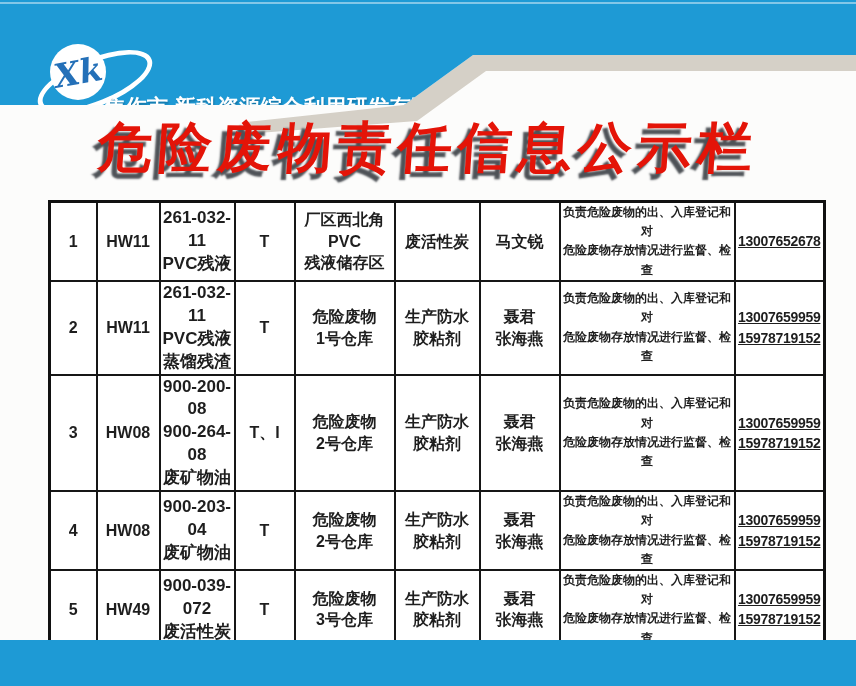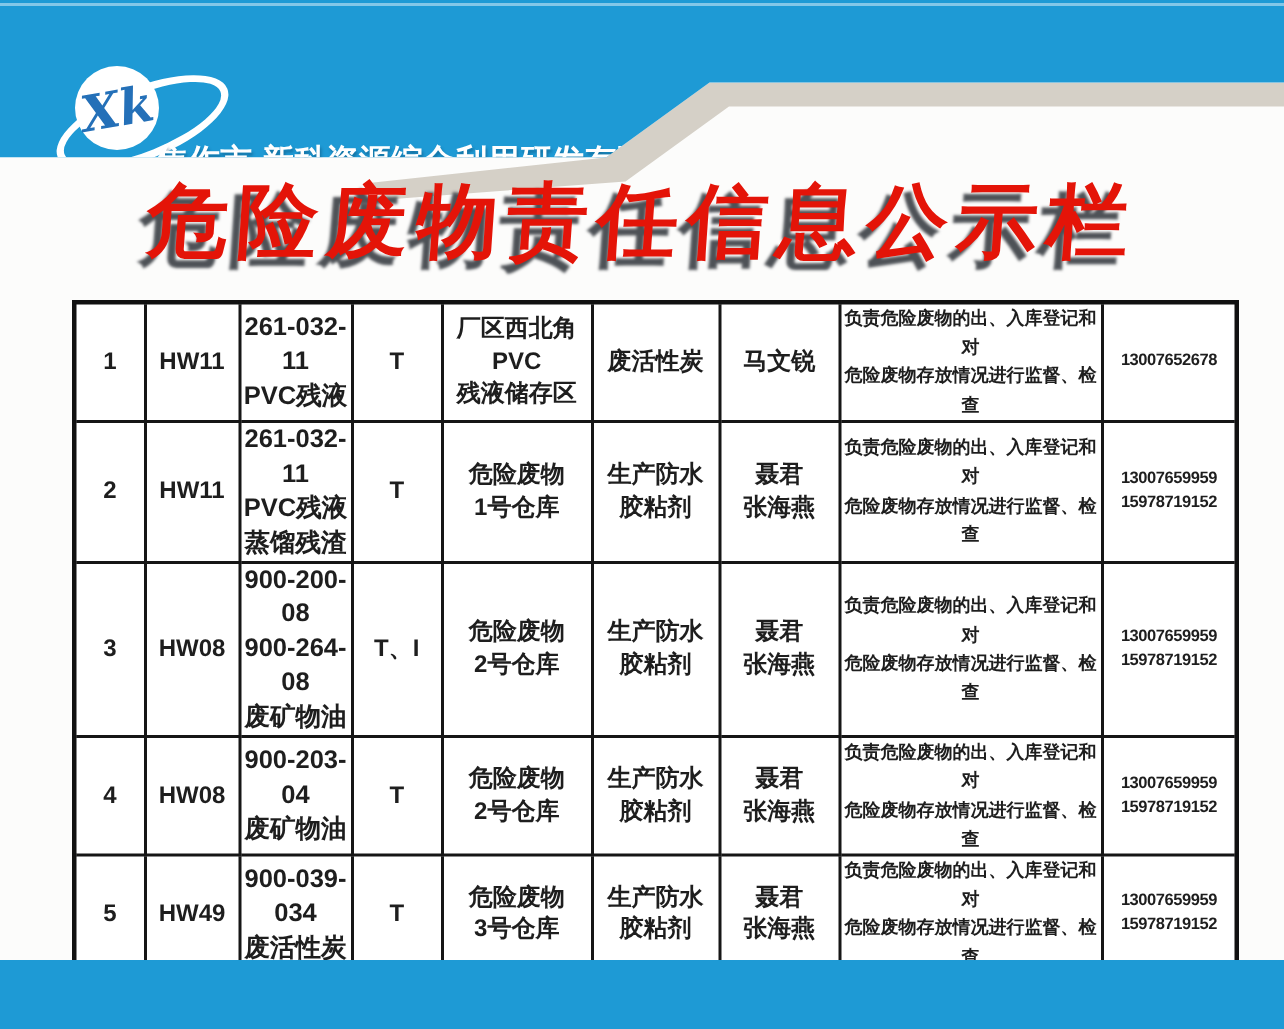--- a/index.html
+++ b/index.html
@@ -55,21 +55,21 @@
     border-collapse:collapse;table-layout:fixed;background:#ffffff;
     border:3px solid #111111;
   }
   .tbl th,.tbl td{
     border:2px solid #161616;text-align:center;vertical-align:middle;
     white-space:pre-line;padding:0 2px;overflow:hidden;
   }
   .tbl th{color:#2254a4;font-size:15px;font-weight:bold;line-height:1.25;}
   .tbl td{color:#1e1e1e;font-size:16px;font-weight:bold;line-height:1.35;}
   .tbl td.duty{font-size:12px;line-height:1.6;}
-  .tbl td.phone{font-size:11px;letter-spacing:-.3px;line-height:1.45;}
+  .tbl td.phone{font-size:14px;letter-spacing:-.3px;line-height:1.45;text-decoration:underline;}
   .tbl td.code{font-size:17px;line-height:1.35;}
   
   .footer-band{position:absolute;left:0;top:640px;width:856px;height:46px;background:#1e9ad5;}
 </style>
 </head>
 <body>
 
 <div class="board">
 
   <div class="stripe-gray"></div>
@@ -165,21 +165,21 @@
       <td>聂君
 张海燕</td>
       <td class="duty">负责危险废物的出、入库登记和对
 危险废物存放情况进行监督、检查</td>
       <td class="phone">13007659959
 15978719152</td>
     </tr>
     <tr style="height:50px">
       <td>5</td>
       <td>HW49</td>
-      <td class="code">900-039-034
+      <td class="code">900-039-072
 废活性炭</td>
       <td>T</td>
       <td>危险废物
 3号仓库</td>
       <td>生产防水
 胶粘剂</td>
       <td>聂君
 张海燕</td>
       <td class="duty">负责危险废物的出、入库登记和对
 危险废物存放情况进行监督、检查</td>

